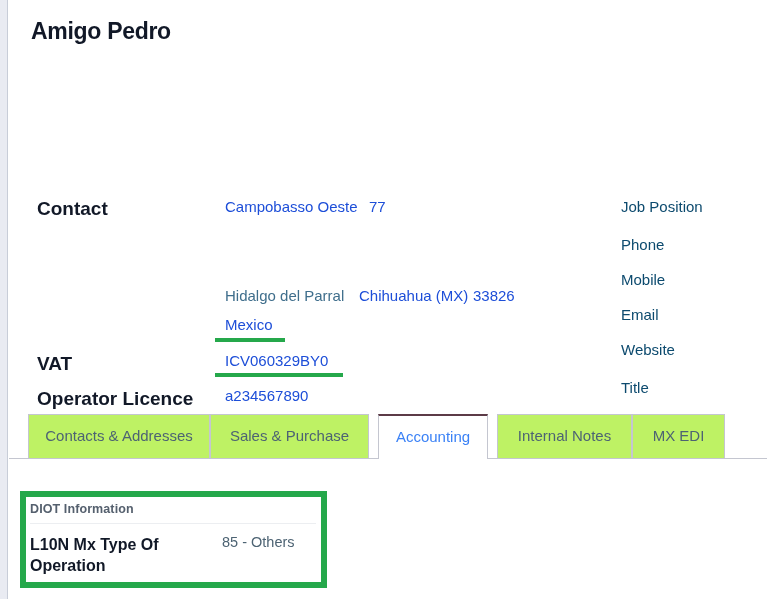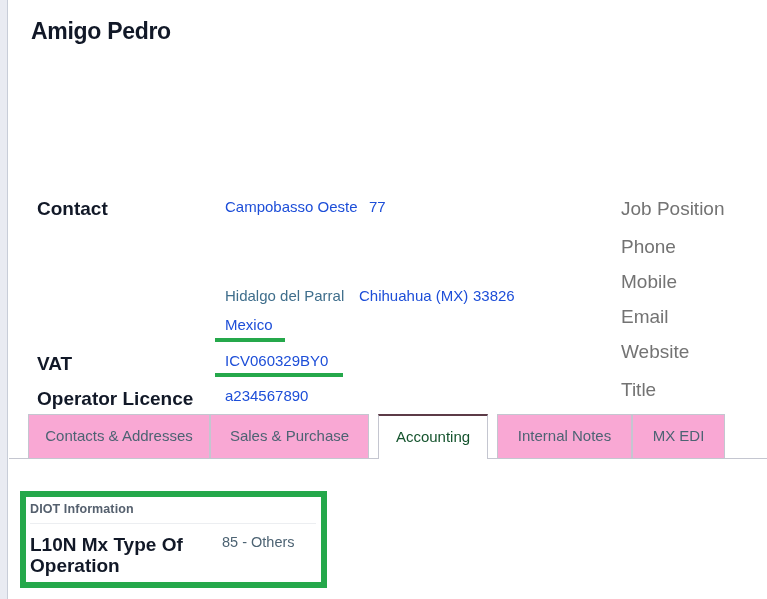--- a/index.html
+++ b/index.html
@@ -77,22 +77,22 @@
   .hl-underline {
     position: absolute;
     height: 4px;
     background: #25a84b;
   }
 
   
   .rlbl {
     position: absolute;
     left: 612px;
-    font-size: 19px;
-    color: #737373;
+    font-size: 15px;
+    color: #0c4a6e;
     white-space: nowrap;
   }
 
   
   #tabbar {
     position: absolute;
     left: 0;
     right: 0;
     top: 414px;
     height: 45px;
@@ -105,30 +105,30 @@
     height: 1px;
     background: #c4c6d0;
   }
   .tab {
     position: absolute;
     top: 0;
     height: 44px;
     box-sizing: border-box;
     border: 1px solid #c4c6d0;
     border-bottom: none;
-    background: #f9a8d4;
+    background: #bef264;
     color: #4d6373;
     font-size: 15px;
     line-height: 42px;
     text-align: center;
     white-space: nowrap;
   }
   .tab.active {
     border-top: 2px solid #5c3b47;
-    color: #14532d;
+    color: #3b82f6;
     z-index: 5;
     background: #ffffff;
   }
   .tab.active::after {
     content: "";
     position: absolute;
     left: 0;
     right: 0;
     bottom: -1px;
     height: 2px;
@@ -163,21 +163,21 @@
   #diot-row {
     position: relative;
     margin-top: 10px;
     height: 42px;
   }
   #diot-row .f-label {
     position: absolute;
     left: 0;
     top: 0;
     width: 170px;
-    font-size: 19px;
+    font-size: 16px;
     font-weight: bold;
     color: #111827;
     line-height: 21px;
   }
   #diot-row .f-value {
     position: absolute;
     left: 192px;
     top: 0;
     font-size: 14.5px;
     color: #4d6373;

